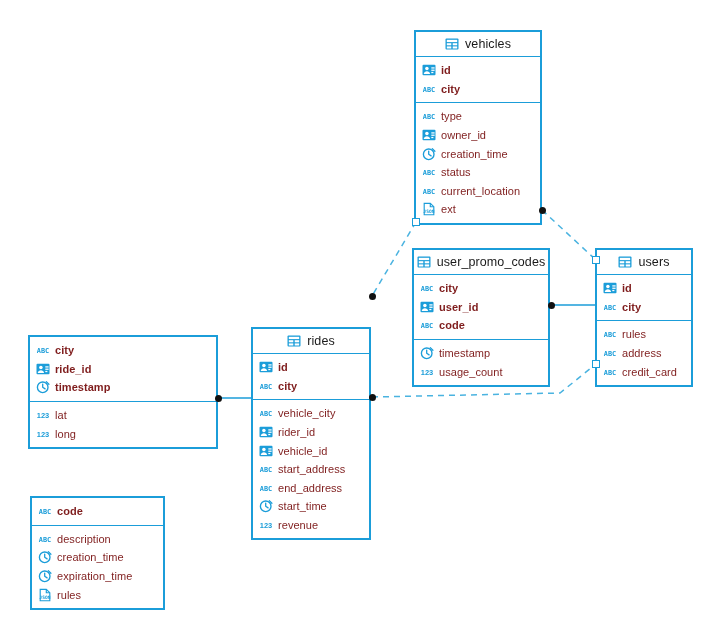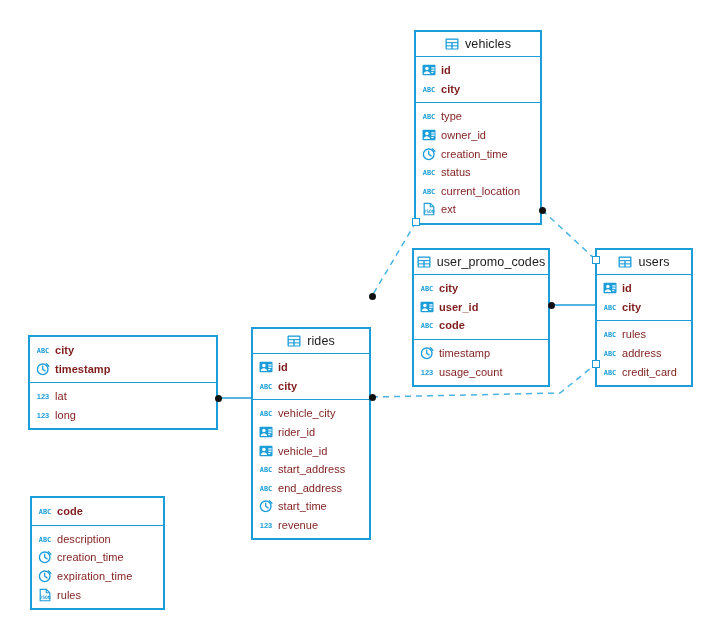--- a/index.html
+++ b/index.html
@@ -405,20 +405,33 @@
             <span class="ico">
               <svg width="15" height="14" viewBox="0 0 15 14">
                 <text x="7.5" y="10.4" font-family="DejaVu Sans Mono, monospace" font-size="7.4" font-weight="bold" fill="#1b9dd9" text-anchor="middle" letter-spacing="0">ABC</text>
               </svg>
             </span>
             <span class="lbl">city</span>
           </div>
           <div class="row key">
             <span class="ico">
               <svg width="14" height="14" viewBox="0 0 14 14">
+                <rect x="0.5" y="1.8" width="13" height="10.4" rx="1" fill="#1b9dd9"></rect>
+                <circle cx="4.9" cy="5.6" r="1.75" fill="#fff"></circle>
+                <path d="M1.7 11.1c0.35-1.9 1.65-2.8 3.2-2.8s2.85 0.9 3.2 2.8z" fill="#fff"></path>
+                <rect x="9.3" y="4.3" width="3.3" height="1.25" fill="#fff"></rect>
+                <rect x="9.3" y="6.6" width="3.3" height="1.25" fill="#fff"></rect>
+                <rect x="9.3" y="8.9" width="2.1" height="1.25" fill="#fff"></rect>
+              </svg>
+            </span>
+            <span class="lbl">ride_id</span>
+          </div>
+          <div class="row key">
+            <span class="ico">
+              <svg width="14" height="14" viewBox="0 0 14 14">
                 <circle cx="6.7" cy="7.3" r="5.3" fill="none" stroke="#1b9dd9" stroke-width="1.35"></circle>
                 <path d="M6.7 4.1 L6.7 7.3 L9.1 8.9" fill="none" stroke="#1b9dd9" stroke-width="1.3" stroke-linecap="round" stroke-linejoin="round"></path>
                 <path d="M10.3 1.6 L12.9 4.2" stroke="#1b9dd9" stroke-width="1.3" stroke-linecap="round"></path>
               </svg>
             </span>
             <span class="lbl">timestamp</span>
           </div>
         </div>
         <div class="tbl-section">
           <div class="row">

